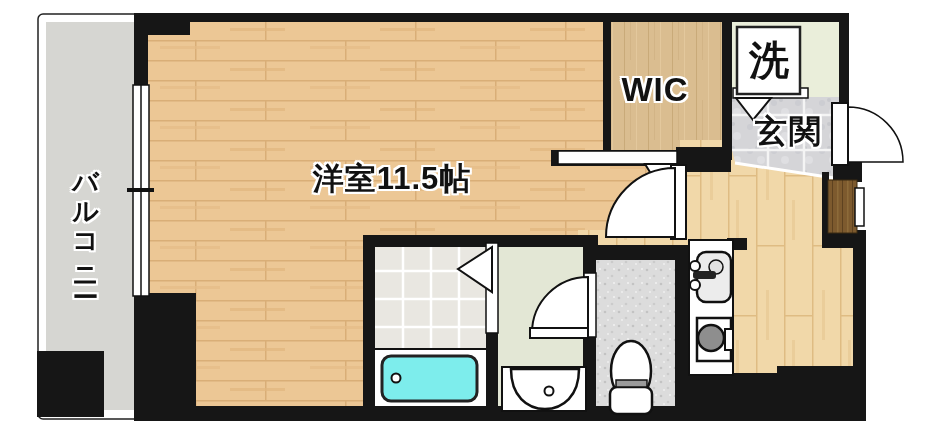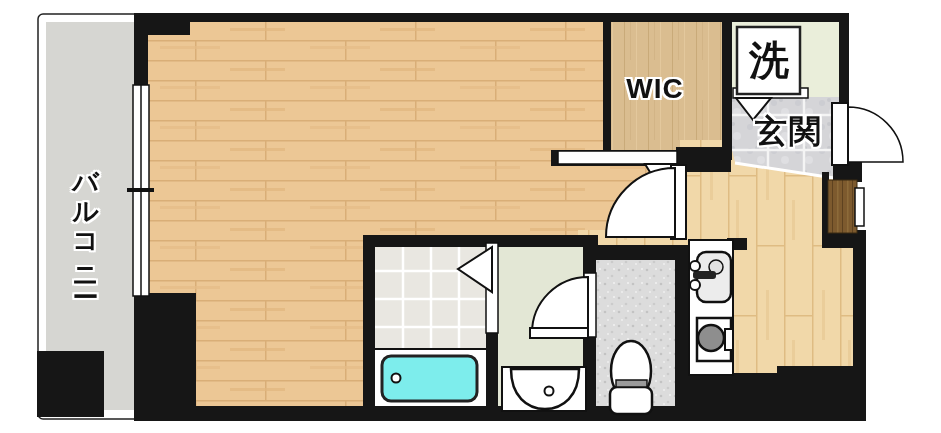--- a/index.html
+++ b/index.html
@@ -4,21 +4,21 @@
 <style>
   html,body{margin:0;padding:0;background:#fff;}
   #plan{position:relative;width:941px;height:433px;background:#fff;overflow:hidden;
         font-family:"Liberation Sans","DejaVu Sans",sans-serif;}
   #plan svg{position:absolute;left:0;top:0;}
   .lbl{position:absolute;transform:translate(-50%,-50%);color:#111;font-weight:600;
        white-space:nowrap;z-index:5;line-height:1;
        text-shadow:-2px -2px 0 #fff,2px -2px 0 #fff,-2px 2px 0 #fff,2px 2px 0 #fff,
                    -2px 0 0 #fff,2px 0 0 #fff,0 -2px 0 #fff,0 2px 0 #fff,0 0 3px #fff;}
   .lbl-living{left:392px;top:178px;font-size:31px;letter-spacing:1px;}
-  .lbl-wic{left:655px;top:89px;font-size:28px;font-weight:700;letter-spacing:1px;}
+  .lbl-wic{left:655px;top:89px;font-size:33px;font-weight:700;letter-spacing:1px;}
   .lbl-laundry{left:769px;top:60px;font-size:40px;}
   .lbl-entrance{left:789px;top:131px;font-size:32px;letter-spacing:2px;}
   .lbl-balcony{left:86px;top:219px;font-size:26px;letter-spacing:3px;
                writing-mode:vertical-rl;transform:translate(-50%,-50%);}
 </style>
 </head>
 <body>
 
 <div id="plan">
 <svg width="941" height="433" viewBox="0 0 941 433">
@@ -191,16 +191,17 @@
   </g>
 
   <g>
     <ellipse cx="631" cy="371" rx="20" ry="30" fill="#ffffff" stroke="#111" stroke-width="2.5"></ellipse>
     <rect x="610" y="387" width="42" height="27" rx="7" fill="#ffffff" stroke="#111" stroke-width="2.5"></rect>
     <rect x="616" y="380" width="31" height="7" fill="#9a9a9a" stroke="#111" stroke-width="1.5"></rect>
   </g>
 </svg>
 
 <div class="lbl lbl-balcony">バルコニー</div>
+<div class="lbl lbl-living">洋室11.5帖</div>
 <div class="lbl lbl-wic">WIC</div>
 <div class="lbl lbl-laundry">洗</div>
 <div class="lbl lbl-entrance">玄関</div>
 </div>
 
 </body></html>

